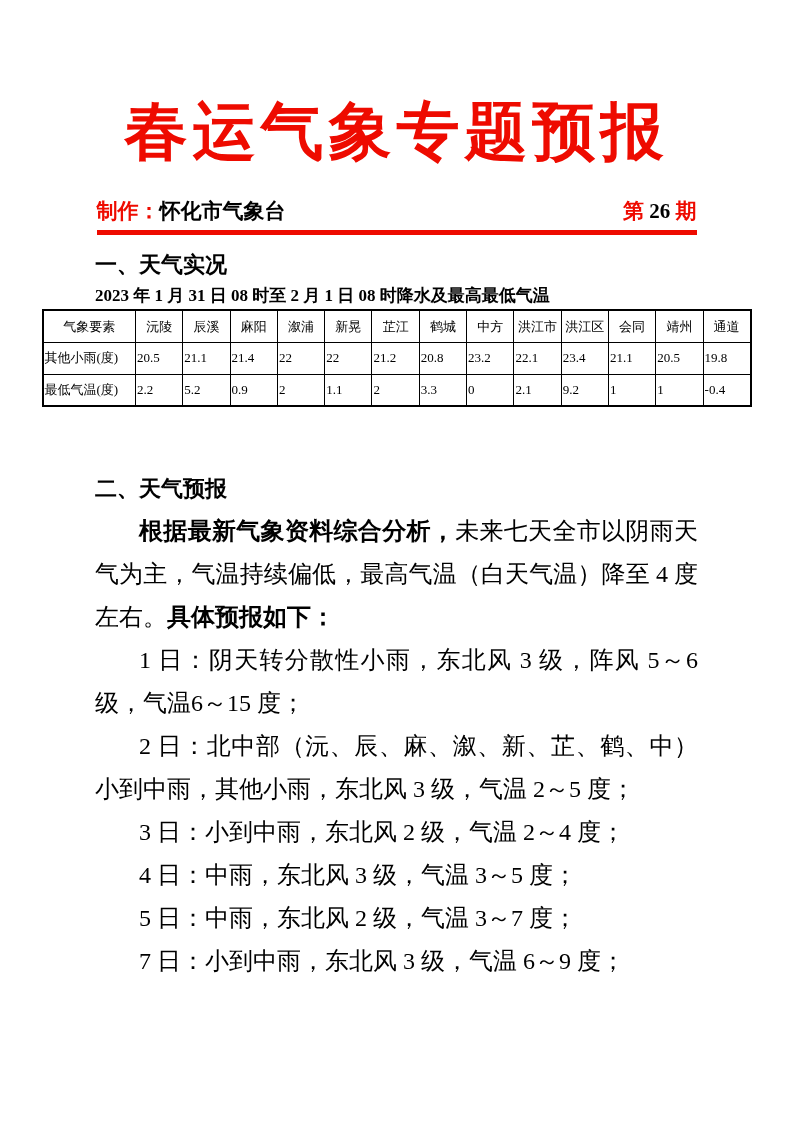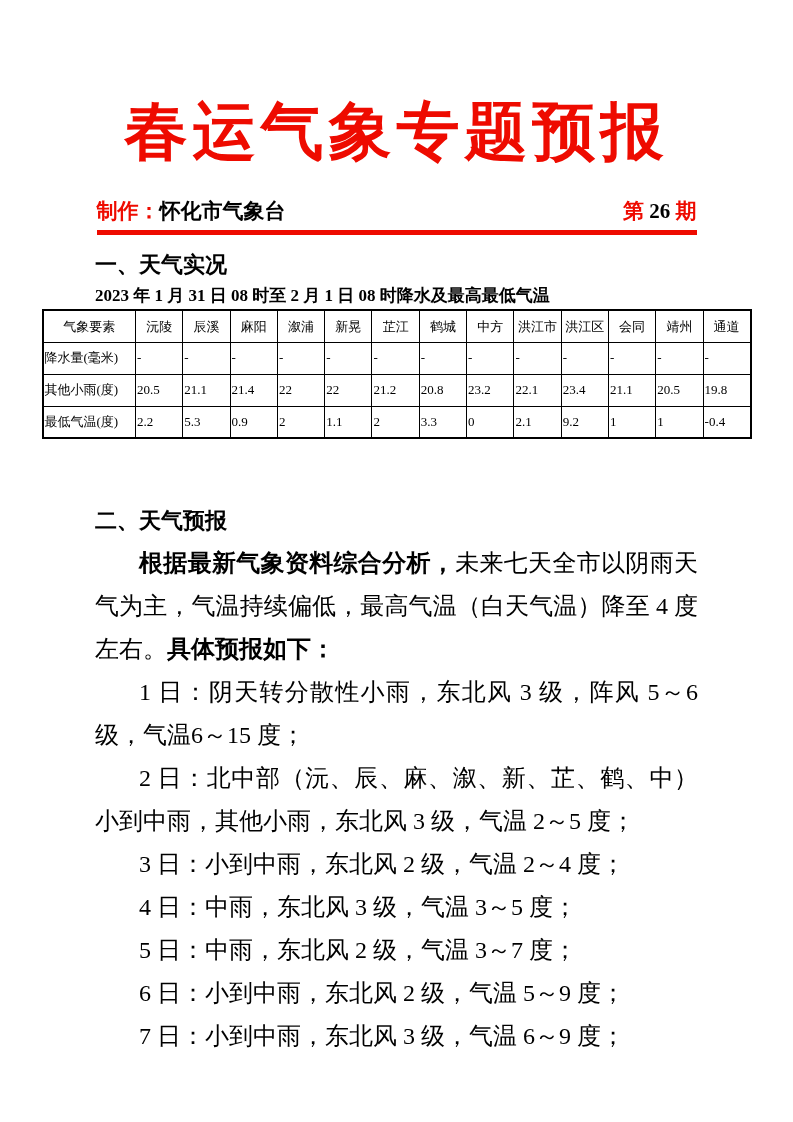--- a/index.html
+++ b/index.html
@@ -112,55 +112,39 @@
             <th>中方</th>
             <th>洪江市</th>
             <th>洪江区</th>
             <th>会同</th>
             <th>靖州</th>
             <th>通道</th>
           </tr>
         </thead>
         <tbody>
           <tr>
-            <td>降水量(毫米)</td>
-            <td>-</td>
-            <td>-</td>
-            <td>-</td>
-            <td>-</td>
-            <td>-</td>
-            <td>-</td>
-            <td>-</td>
-            <td>-</td>
-            <td>-</td>
-            <td>-</td>
-            <td>-</td>
-            <td>-</td>
-            <td>-</td>
-          </tr>
-          <tr>
             <td>其他小雨(度)</td>
             <td>20.5</td>
             <td>21.1</td>
             <td>21.4</td>
             <td>22</td>
             <td>22</td>
             <td>21.2</td>
             <td>20.8</td>
             <td>23.2</td>
             <td>22.1</td>
             <td>23.4</td>
             <td>21.1</td>
             <td>20.5</td>
             <td>19.8</td>
           </tr>
           <tr>
             <td>最低气温(度)</td>
             <td>2.2</td>
-            <td>5.3</td>
+            <td>5.2</td>
             <td>0.9</td>
             <td>2</td>
             <td>1.1</td>
             <td>2</td>
             <td>3.3</td>
             <td>0</td>
             <td>2.1</td>
             <td>9.2</td>
             <td>1</td>
             <td>1</td>
@@ -171,17 +155,16 @@
   </div>
 
   <div class="content">
     <h2 class="section-heading second">二、天气预报</h2>
     <p class="body-text indent"><span class="b">根据最新气象资料综合分析，</span><span>未来七天全市以阴雨天气为主，气温持续偏低，最高气温（白天气温）降至 4 度左右。</span><span class="b">具体预报如下：</span></p>
     <p class="body-text indent">1 日：阴天转分散性小雨，东北风 3 级，阵风 5～6 级，气温6～15 度；</p>
     <p class="body-text indent">2 日：北中部（沅、辰、麻、溆、新、芷、鹤、中）小到中雨，其他小雨，东北风 3 级，气温 2～5 度；</p>
     <p class="body-text indent">3 日：小到中雨，东北风 2 级，气温 2～4 度；</p>
     <p class="body-text indent">4 日：中雨，东北风 3 级，气温 3～5 度；</p>
     <p class="body-text indent">5 日：中雨，东北风 2 级，气温 3～7 度；</p>
-    <p class="body-text indent">6 日：小到中雨，东北风 2 级，气温 5～9 度；</p>
     <p class="body-text indent">7 日：小到中雨，东北风 3 级，气温 6～9 度；</p>
   </div>
 
 </div>
 
 </body></html>

